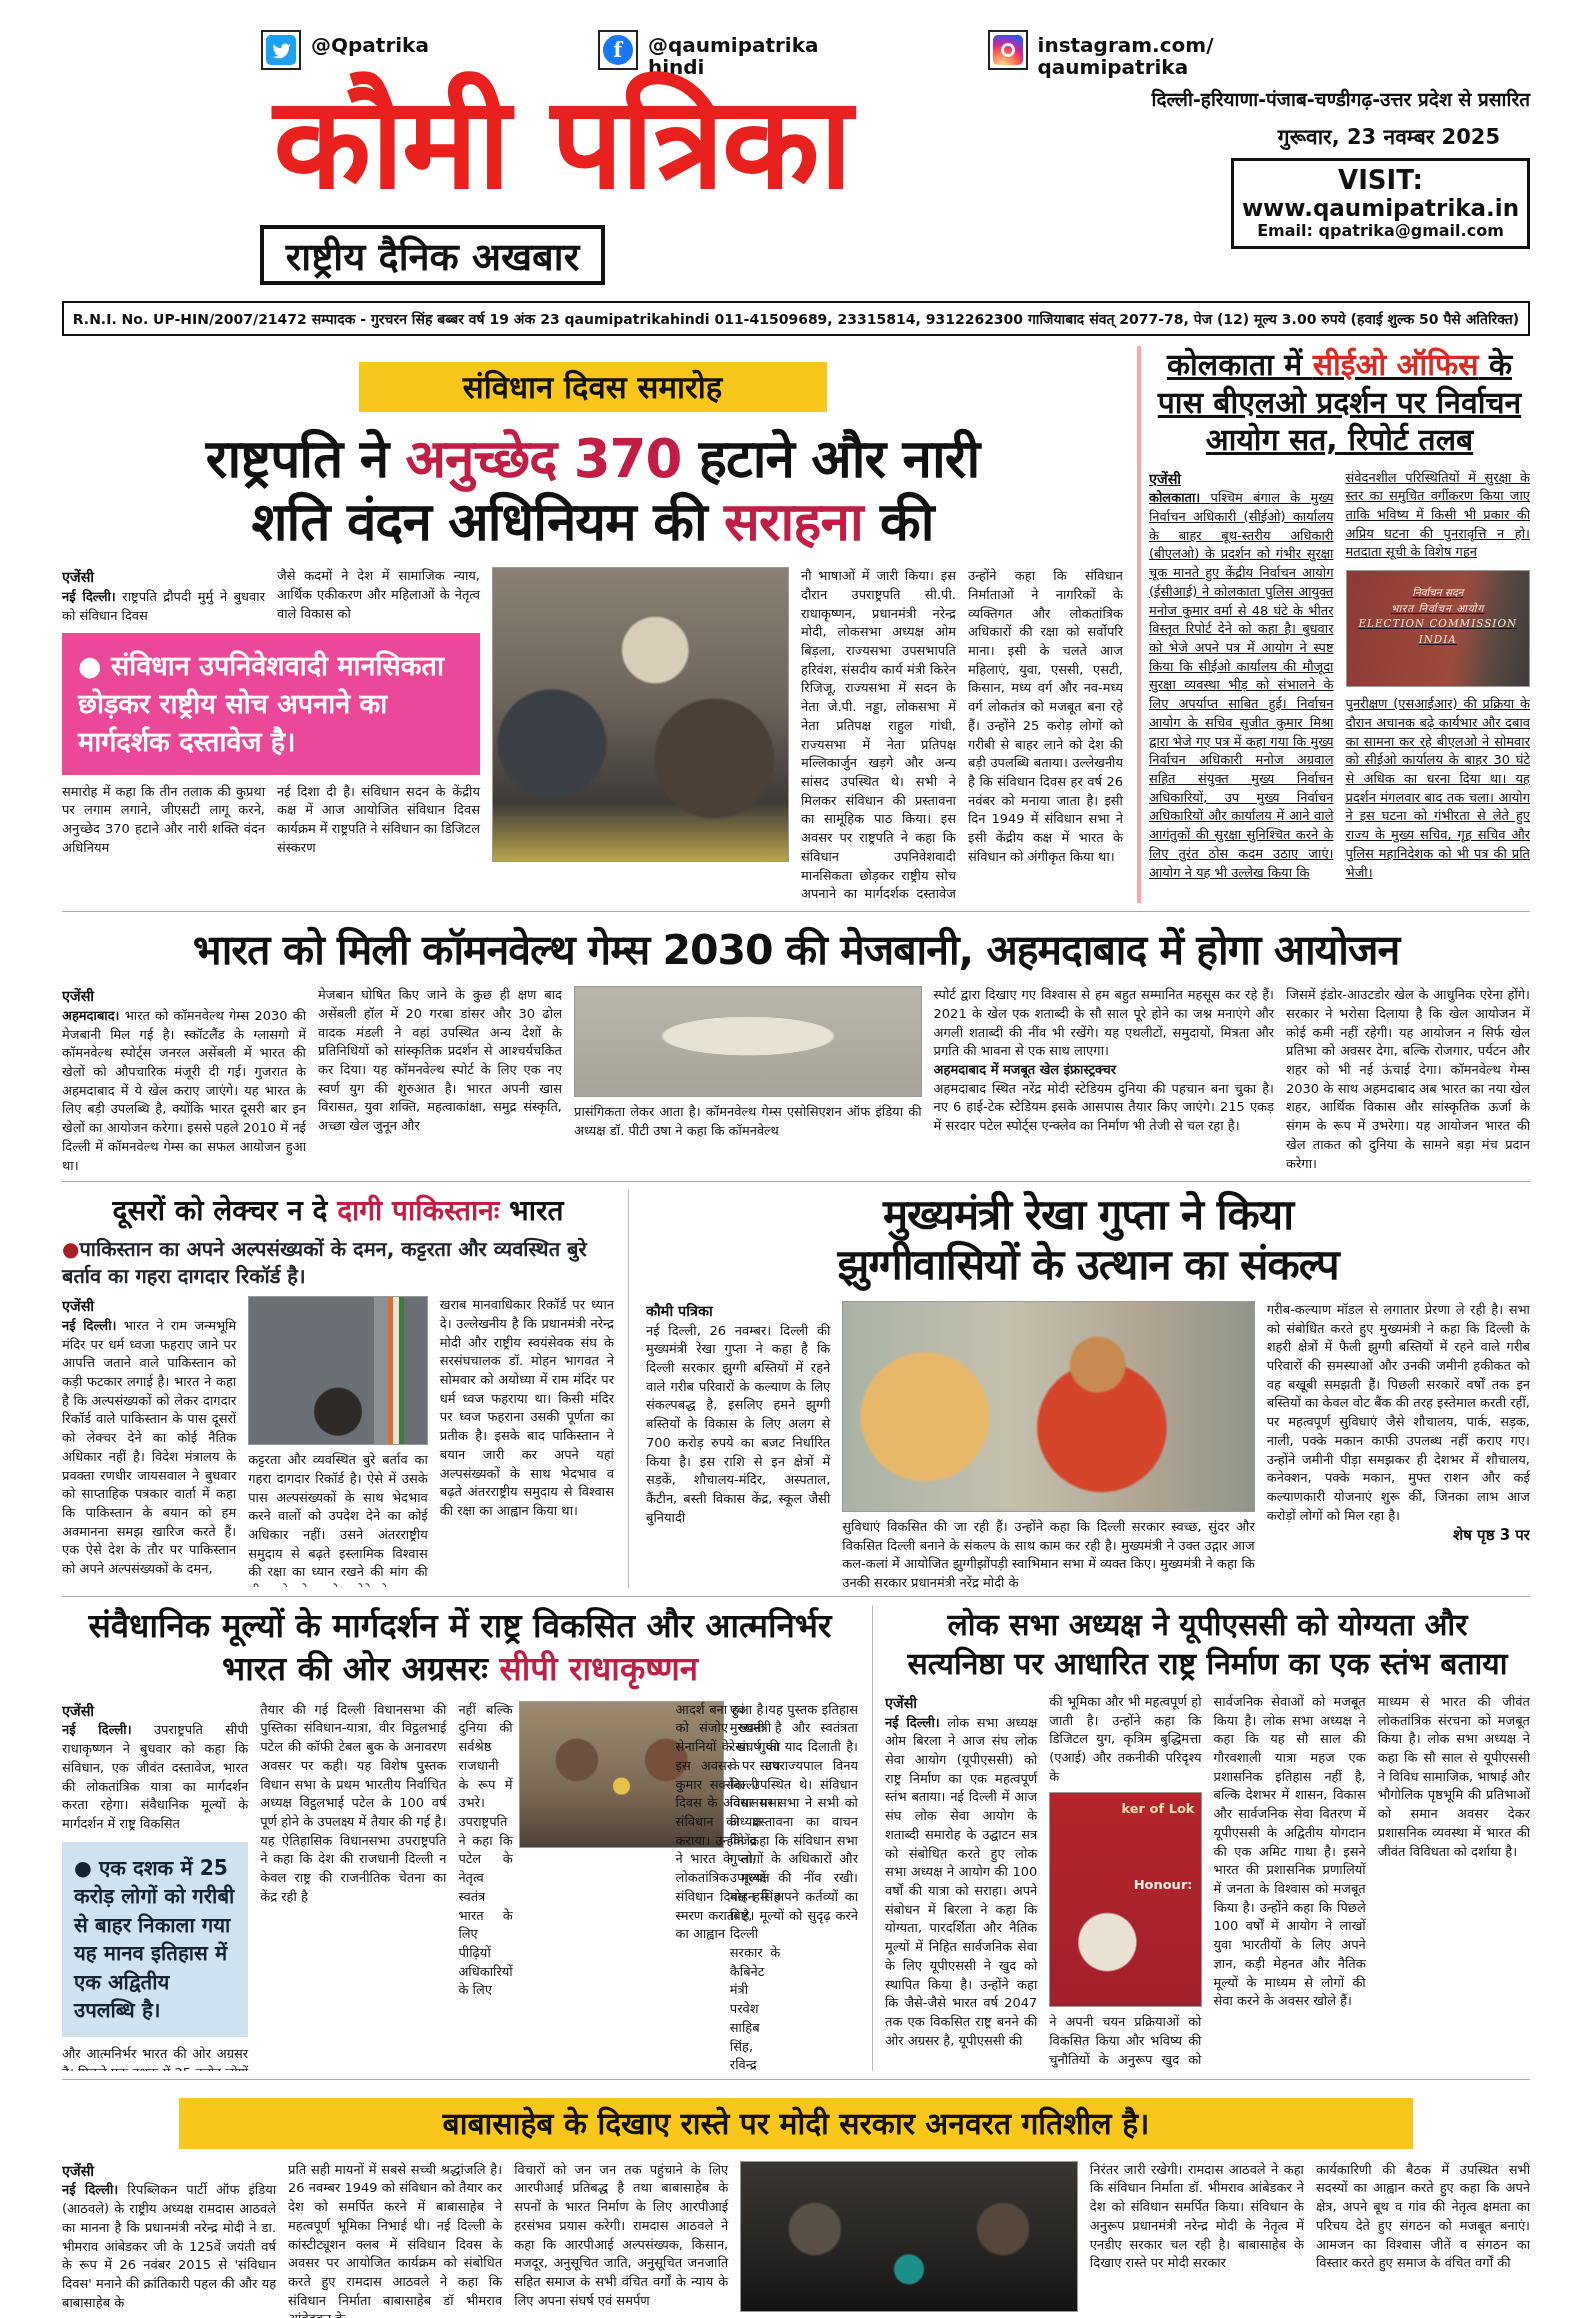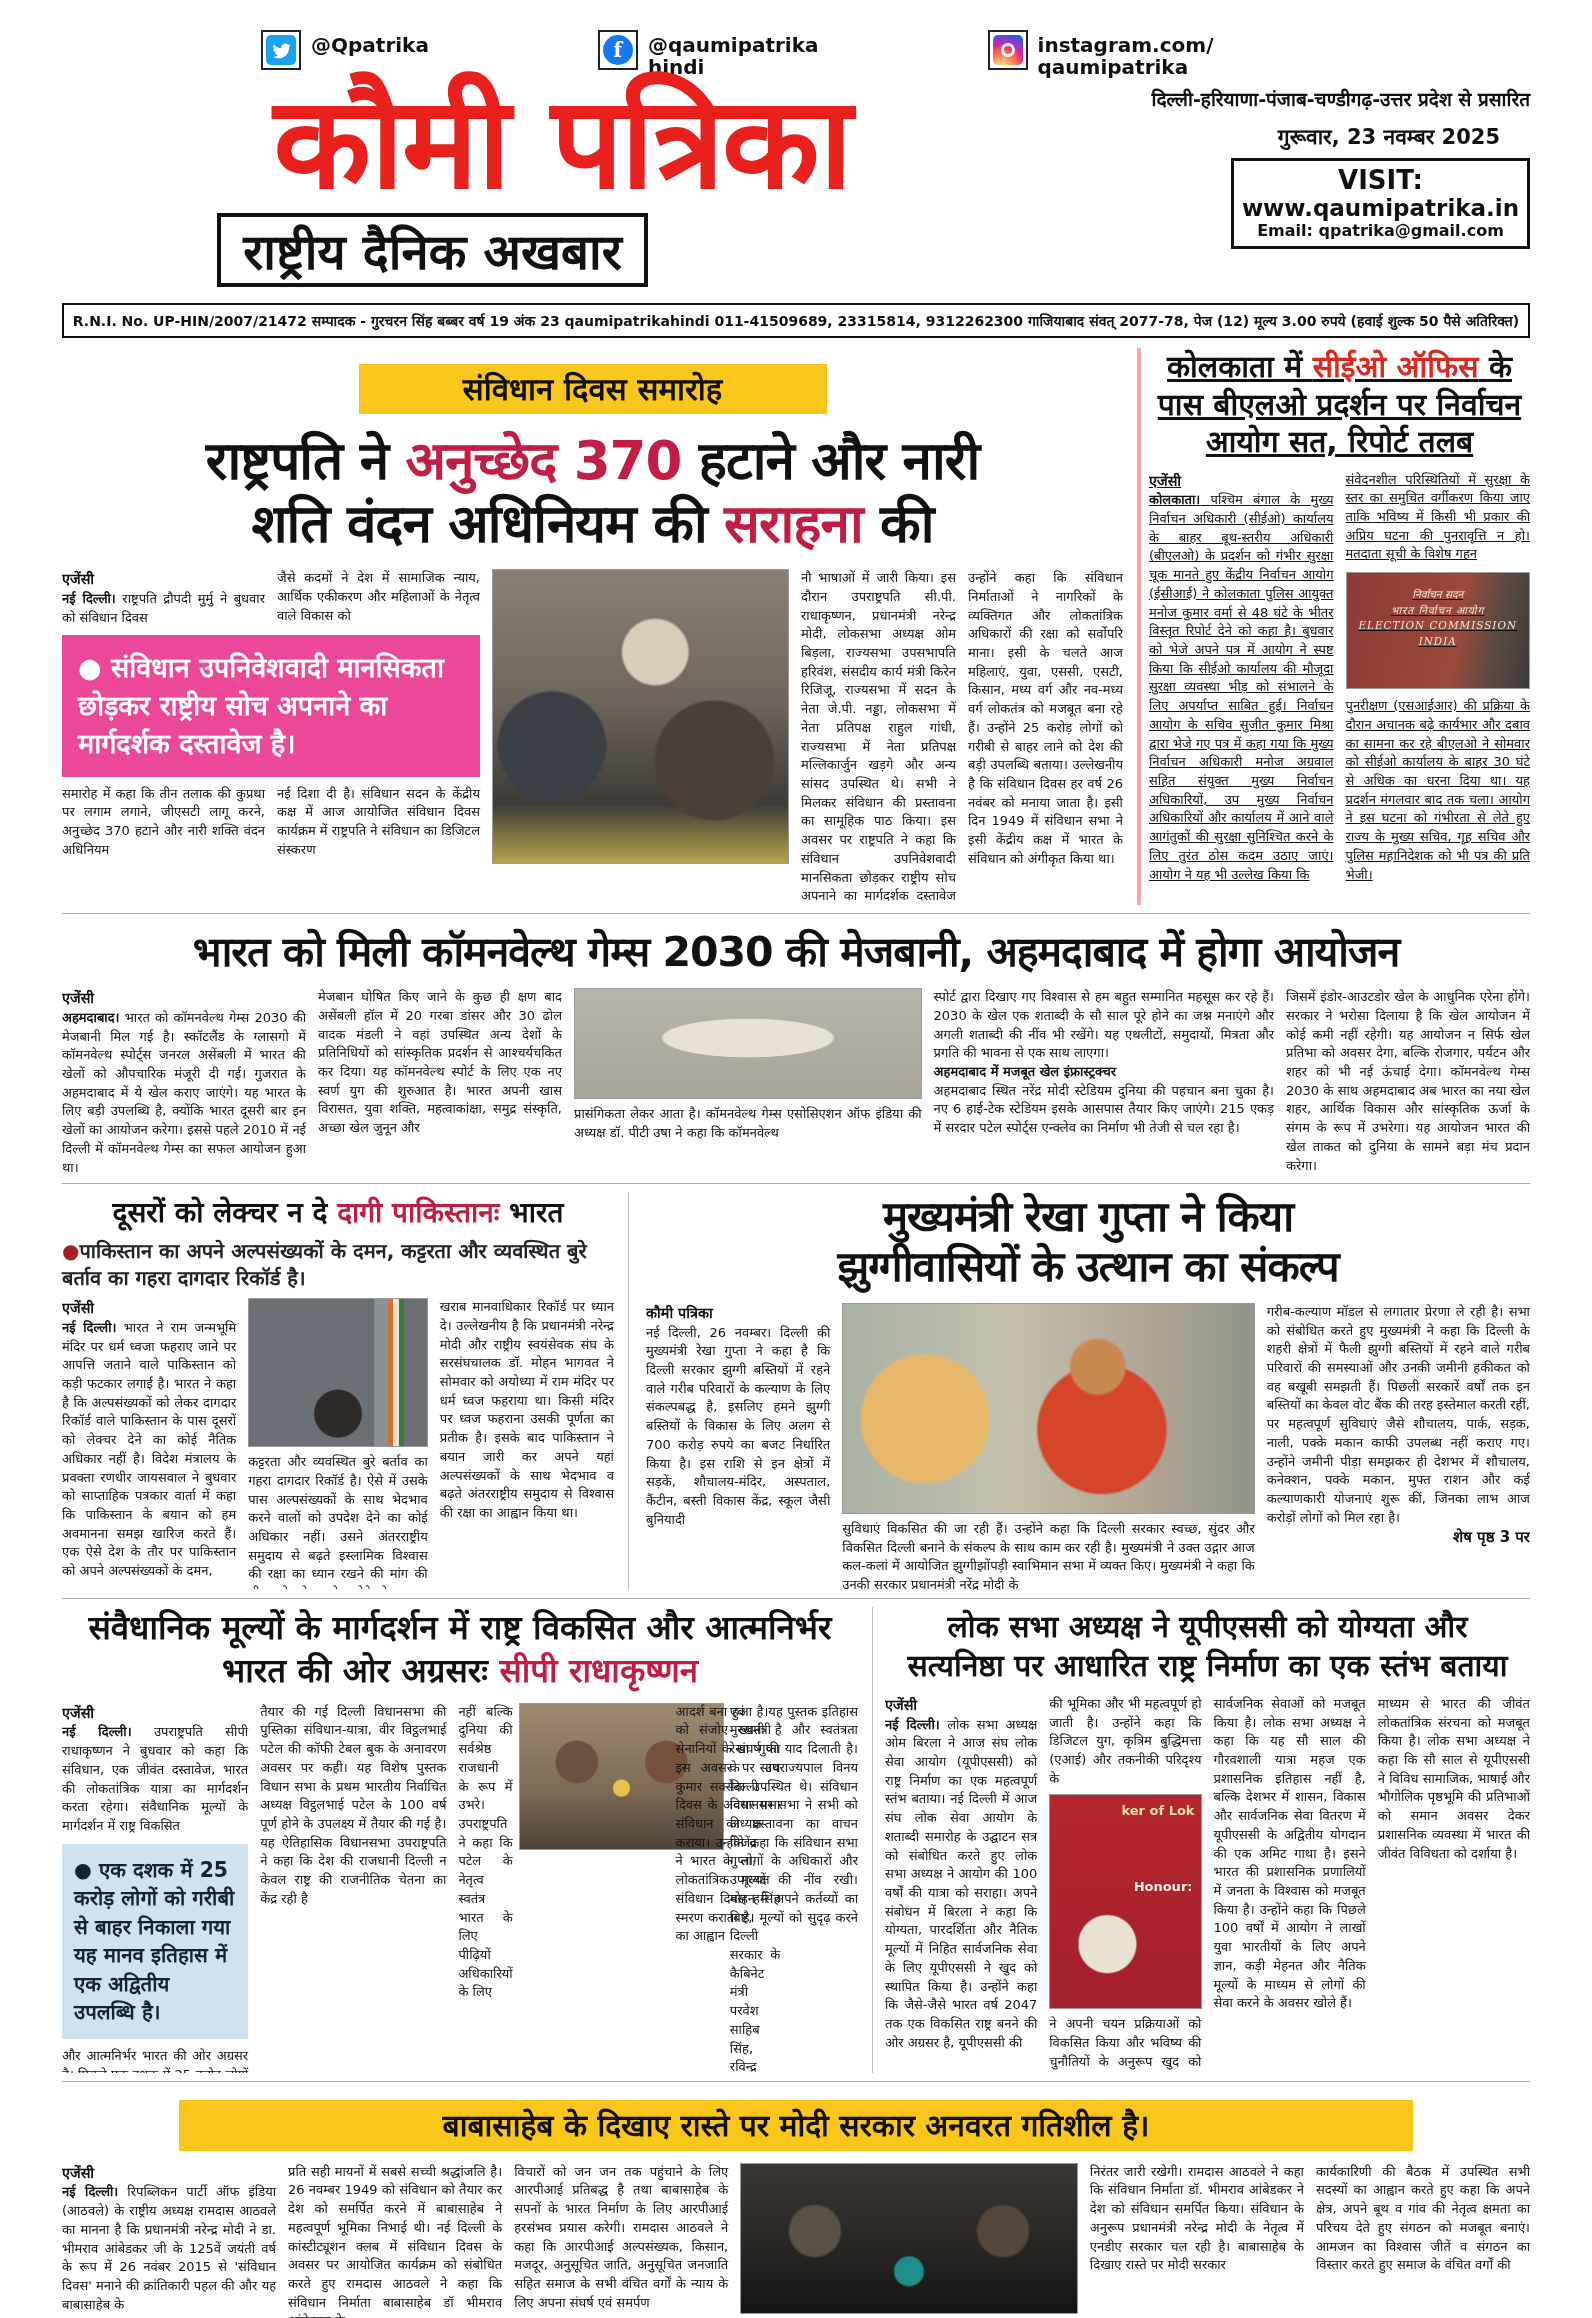--- a/index.html
+++ b/index.html
@@ -14,21 +14,21 @@
   .sicon .inner { width:30px; height:30px; border-radius:5px; display:flex; align-items:center; justify-content:center; color:#fff; font-weight:bold; font-size:20px; }
   .tw .inner { background:#1da1f2; }
   .fb .inner { background:#1877f2; border-radius:50%; font-family:"DejaVu Serif", serif; }
   .ig .inner { background:radial-gradient(circle at 30% 110%, #fdf497 0%, #fd5949 45%, #d6249f 60%, #285AEB 90%); position:relative; }
   .ig .lens { width:14px; height:14px; border:3px solid #fff; border-radius:50%; }
   .handle { font-weight:bold; font-size:20px; line-height:1.1; padding-top:4px; white-space:pre-line; }
 
   .mast-row { display:flex; align-items:flex-start; }
   .mast-left { flex:1 1 auto; text-align:center; }
   .mast-title { color:#e8201e; font-size:127px; font-weight:bold; line-height:1.0; letter-spacing:-2px; font-family:"DejaVu Sans", sans-serif; }
-  .mast-sub { display:inline-block; border:4px solid #111; font-size:49px; font-weight:bold; padding:0 22px; margin-top:6px; margin-left:-259px; }
+  .mast-sub { display:inline-block; border:4px solid #111; font-size:38px; font-weight:bold; padding:0 22px; margin-top:18px; margin-left:-259px; }
   .mast-right { width:468px; flex:0 0 auto; padding-top:6px; }
   .region-line { font-weight:bold; font-size:19px; text-align:right; }
   .date-line { font-weight:bold; font-size:21px; text-align:right; margin:10px 30px 8px 0; }
   .visit-box { border:3px solid #111; width:299px; margin-left:auto; text-align:center; padding:4px 6px 6px 6px; }
   .visit-box .v1 { font-weight:bold; font-size:26px; }
   .visit-box .v2 { font-weight:bold; font-size:23px; }
   .visit-box .v3 { font-weight:bold; font-size:16px; }
 
   .rni { border:2px solid #111; margin-top:16px; padding:6px 0; text-align:center; font-size:14px; font-weight:bold; }
 
@@ -239,21 +239,21 @@
   <div class="band">
     <div class="cwg-hl">भारत को मिली कॉमनवेल्थ गेम्स 2030 की मेजबानी, अहमदाबाद में होगा आयोजन</div>
     <div class="cwg-body">
       <div class="c1 bodytxt"><span class="byline">एजेंसी</span><br><span class="dl">अहमदाबाद।</span> <span>भारत को कॉमनवेल्थ गेम्स 2030 की मेजबानी मिल गई है। स्कॉटलैंड के ग्लासगो में कॉमनवेल्थ स्पोर्ट्स जनरल असेंबली में भारत की खेलों को औपचारिक मंजूरी दी गई। गुजरात के अहमदाबाद में ये खेल कराए जाएंगे। यह भारत के लिए बड़ी उपलब्धि है, क्योंकि भारत दूसरी बार इन खेलों का आयोजन करेगा। इससे पहले 2010 में नई दिल्ली में कॉमनवेल्थ गेम्स का सफल आयोजन हुआ था।</span></div>
       <div class="c2 bodytxt">मेजबान घोषित किए जाने के कुछ ही क्षण बाद असेंबली हॉल में 20 गरबा डांसर और 30 ढोल वादक मंडली ने वहां उपस्थित अन्य देशों के प्रतिनिधियों को सांस्कृतिक प्रदर्शन से आश्चर्यचकित कर दिया। यह कॉमनवेल्थ स्पोर्ट के लिए एक नए स्वर्ण युग की शुरुआत है। भारत अपनी खास विरासत, युवा शक्ति, महत्वाकांक्षा, समुद्र संस्कृति, अच्छा खेल जुनून और</div>
       <div class="mid">
         <div class="stadium-photo photo"></div>
         <div class="bodytxt">प्रासंगिकता लेकर आता है। कॉमनवेल्थ गेम्स एसोसिएशन ऑफ इंडिया की अध्यक्ष डॉ. पीटी उषा ने कहा कि कॉमनवेल्थ</div>
       </div>
       <div class="c4 bodytxt">
-        <span>स्पोर्ट द्वारा दिखाए गए विश्वास से हम बहुत सम्मानित महसूस कर रहे हैं। 2030 के खेल एक शताब्दी के सौ साल पूरे होने का जश्न मनाएंगे और अगली शताब्दी की नींव भी रखेंगे। यह एथलीटों, समुदायों, मित्रता और प्रगति की भावना से एक साथ लाएगा।</span>
+        <span>स्पोर्ट द्वारा दिखाए गए विश्वास से हम बहुत सम्मानित महसूस कर रहे हैं। 2021 के खेल एक शताब्दी के सौ साल पूरे होने का जश्न मनाएंगे और अगली शताब्दी की नींव भी रखेंगे। यह एथलीटों, समुदायों, मित्रता और प्रगति की भावना से एक साथ लाएगा।</span>
         <div class="subhead-inline">अहमदाबाद में मजबूत खेल इंफ्रास्ट्रक्चर</div>
         <span>अहमदाबाद स्थित नरेंद्र मोदी स्टेडियम दुनिया की पहचान बना चुका है। नए 6 हाई-टेक स्टेडियम इसके आसपास तैयार किए जाएंगे। 215 एकड़ में सरदार पटेल स्पोर्ट्स एन्क्लेव का निर्माण भी तेजी से चल रहा है।</span>
       </div>
       <div class="c5 bodytxt">जिसमें इंडोर-आउटडोर खेल के आधुनिक एरेना होंगे। सरकार ने भरोसा दिलाया है कि खेल आयोजन में कोई कमी नहीं रहेगी। यह आयोजन न सिर्फ खेल प्रतिभा को अवसर देगा, बल्कि रोजगार, पर्यटन और शहर को भी नई ऊंचाई देगा। कॉमनवेल्थ गेम्स 2030 के साथ अहमदाबाद अब भारत का नया खेल शहर, आर्थिक विकास और सांस्कृतिक ऊर्जा के संगम के रूप में उभरेगा। यह आयोजन भारत की खेल ताकत को दुनिया के सामने बड़ा मंच प्रदान करेगा।</div>
     </div>
   </div>
 
   <div class="band band-c">
     <div class="pak-block">
       <div class="pak-hl"><span>दूसरों को लेक्चर न दे </span><span class="hl-red">दागी पाकिस्तानः</span><span> भारत</span></div>

